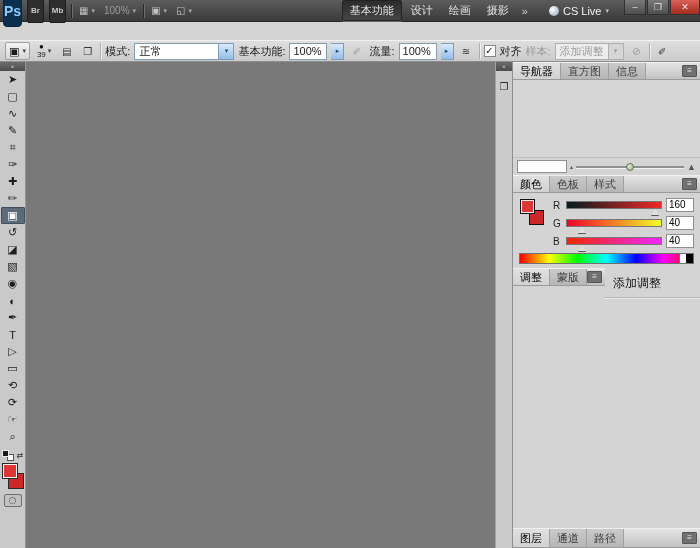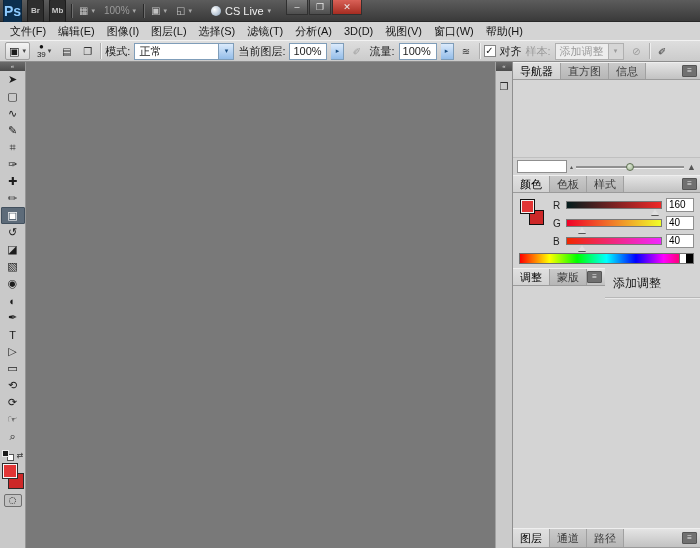--- a/index.html
+++ b/index.html
@@ -143,45 +143,39 @@
     </div>
     <div class="tb-sep"></div>
     <div class="tb-group">
       <span>▣</span>
       <span class="caret">▾</span>
     </div>
     <div class="tb-group">
       <span>◱</span>
       <span class="caret">▾</span>
     </div>
+    <div class="ws">
+      <div class="ws-btn active">基本功能</div>
+      <div class="ws-btn">设计</div>
+      <div class="ws-btn">绘画</div>
+      <div class="ws-btn">摄影</div>
+      <div class="ws-overflow">»</div>
+    </div>
     <div class="cslive">
       <span class="cs-ico"></span>
       <span>CS Live</span>
       <span class="caret" style="font-size:7px;color:#bbb;">▾</span>
     </div>
     <div class="win-btns">
       <div class="win-btn">–</div>
       <div class="win-btn">❐</div>
       <div class="win-btn close">✕</div>
     </div>
   </div>
 
-  <div class="menubar">
-    <span class="menu-item">文件(F)</span>
-    <span class="menu-item">编辑(E)</span>
-    <span class="menu-item">图像(I)</span>
-    <span class="menu-item">图层(L)</span>
-    <span class="menu-item">选择(S)</span>
-    <span class="menu-item">滤镜(T)</span>
-    <span class="menu-item">分析(A)</span>
-    <span class="menu-item">3D(D)</span>
-    <span class="menu-item">视图(V)</span>
-    <span class="menu-item">窗口(W)</span>
-    <span class="menu-item">帮助(H)</span>
-  </div>
 
   <div class="optionsbar">
     <div class="preset">
       <span>▣</span>
       <span class="caret">▾</span>
     </div>
     <div class="brushpick">
       <span class="brush-prev">
         <span class="dot">●</span>
         <span class="bsize">39</span>
@@ -189,21 +183,21 @@
       <span class="caret">▾</span>
     </div>
     <div class="iconbtn">▤</div>
     <div class="iconbtn">❐</div>
     <div class="opt-sep"></div>
     <span class="opt-label">模式:</span>
     <div class="select mode">
       <span class="sel-text">正常</span>
       <span class="sel-arrow">▾</span>
     </div>
-    <span class="opt-label">当前图层:</span>
+    <span class="opt-label">基本功能:</span>
     <div class="numbox">100%</div>
     <div class="spin">▸</div>
     <div class="iconbtn dim">✐</div>
     <span class="opt-label">流量:</span>
     <div class="numbox">100%</div>
     <div class="spin">▸</div>
     <div class="iconbtn">≋</div>
     <div class="opt-sep"></div>
     <span class="checkbox">✓</span>
     <span class="opt-label">对齐</span>

